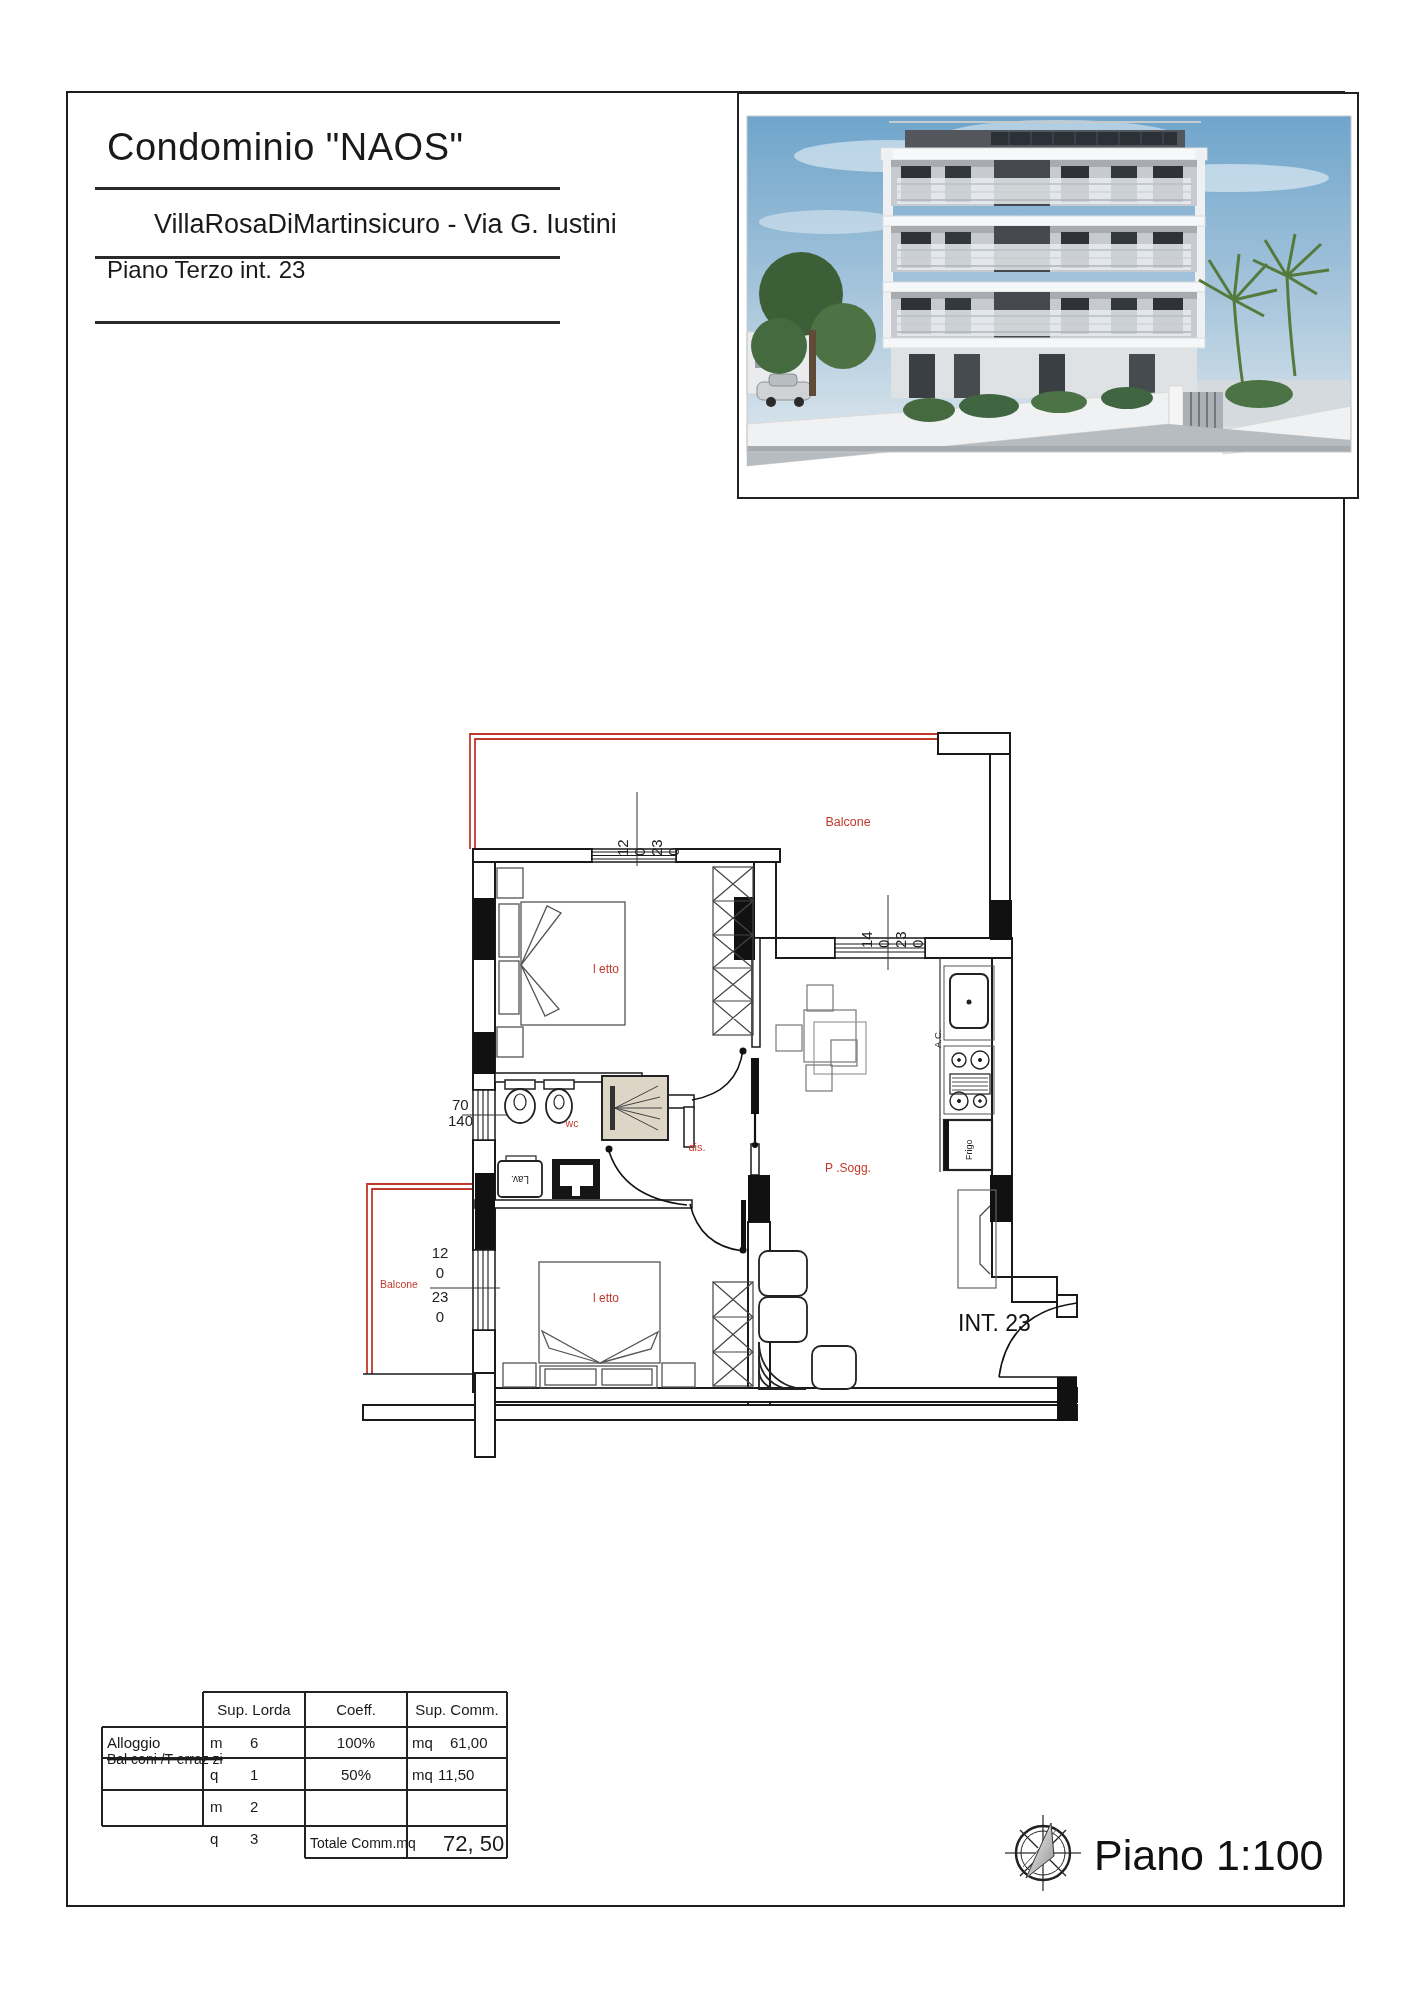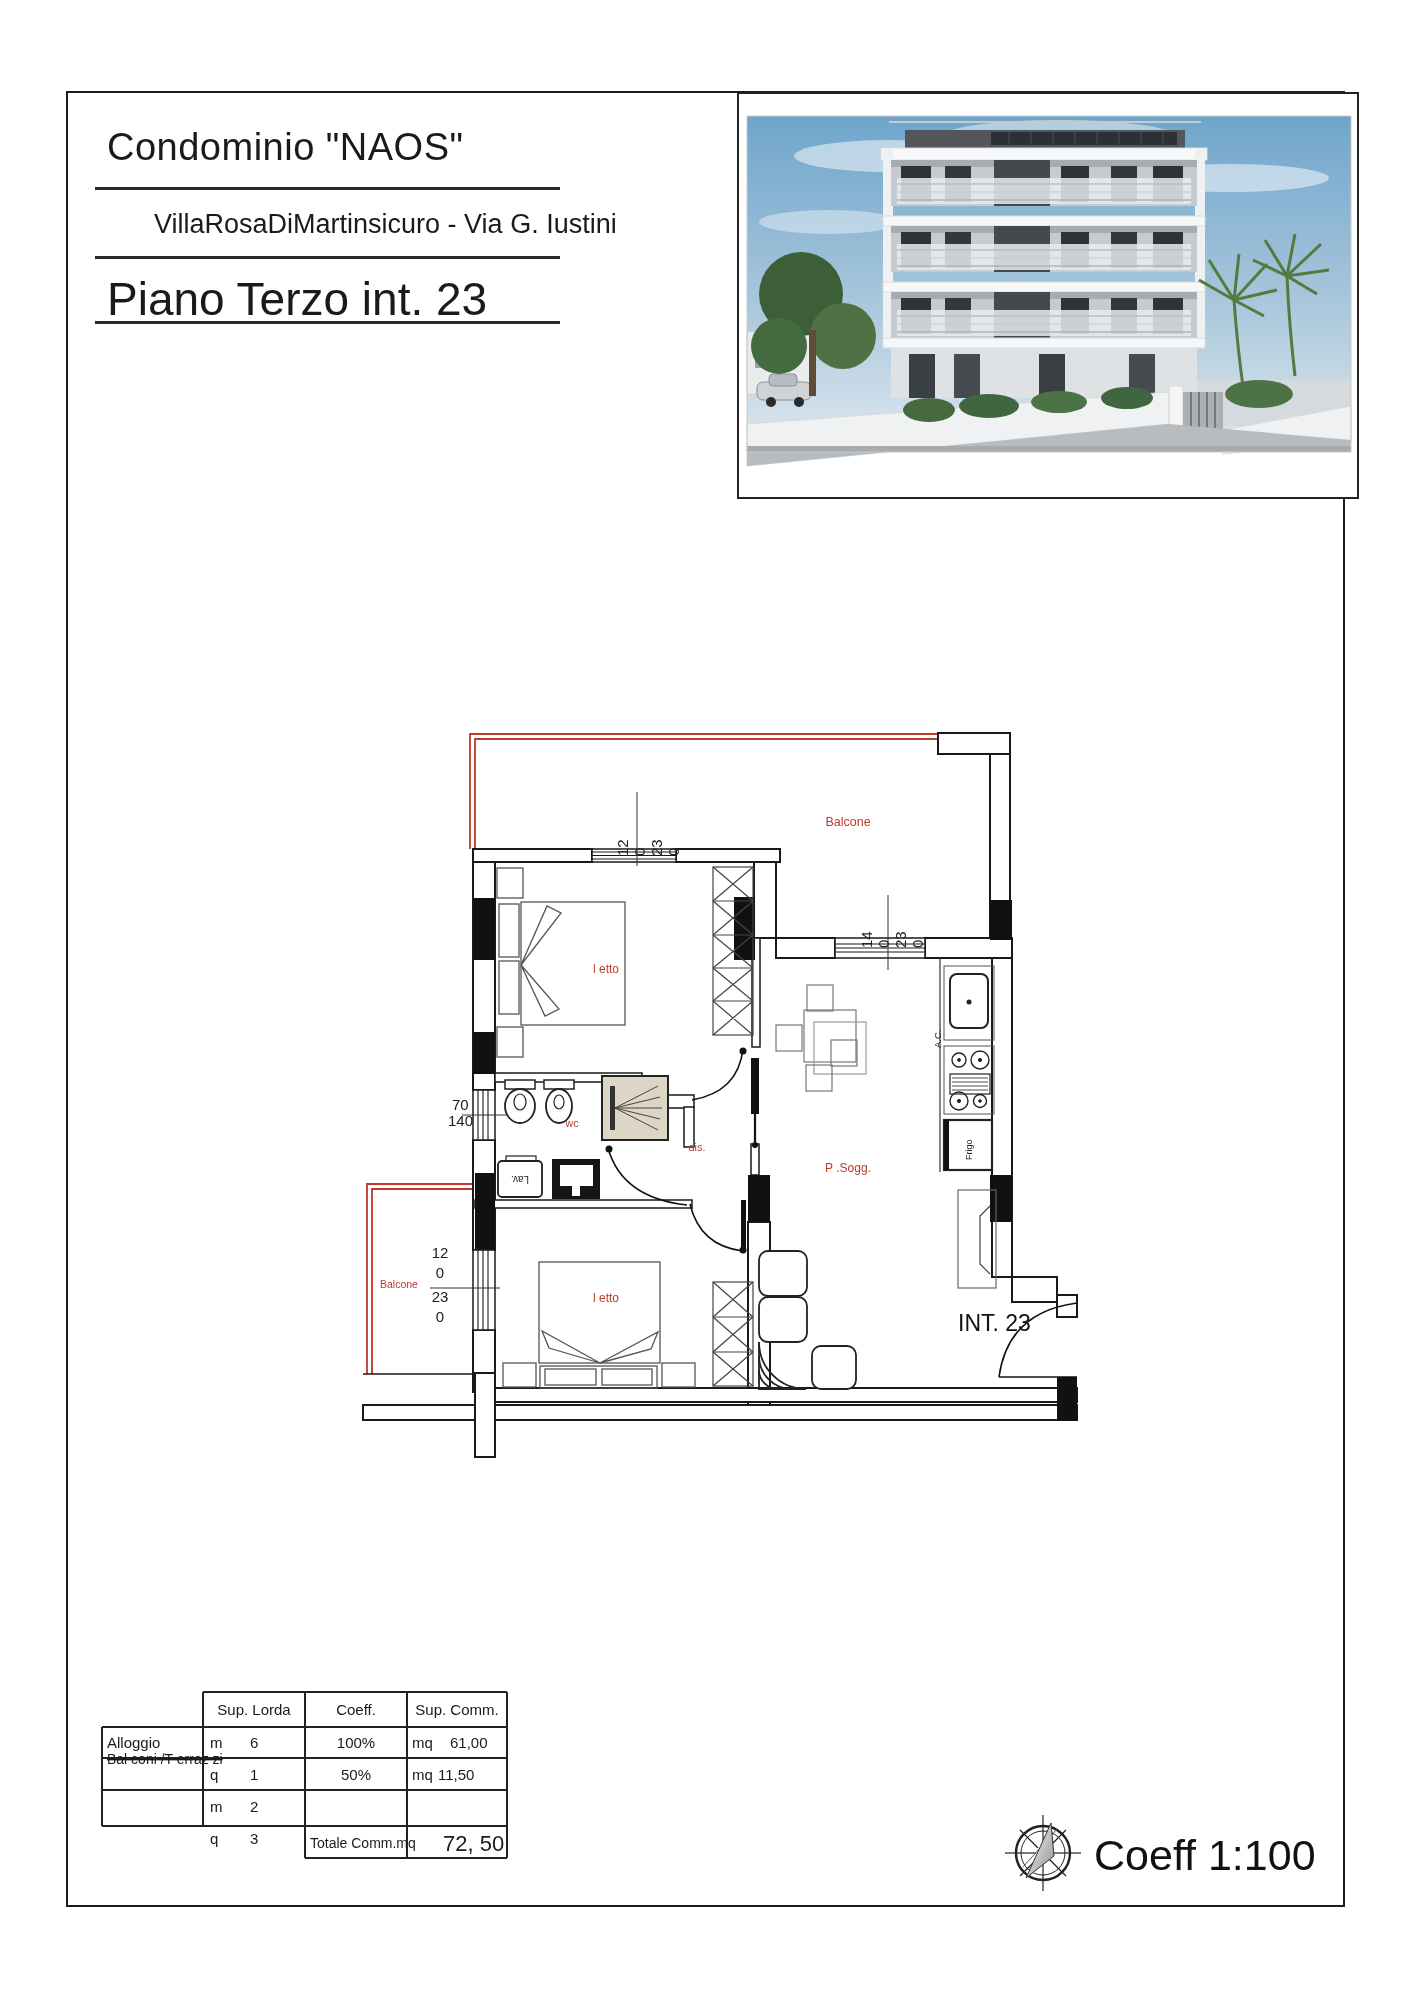--- a/index.html
+++ b/index.html
@@ -1,21 +1,21 @@
 <!DOCTYPE html>
 <html><head>
 <meta charset="utf-8">
 <style>
   html,body{margin:0;padding:0;background:#fff;}
   body{width:1414px;height:2000px;position:relative;font-family:"Liberation Sans",sans-serif;color:#1a1a1a;overflow:hidden;}
   .abs{position:absolute;}
   .page-border{left:66px;top:91px;width:1275px;height:1812px;border:2.5px solid #1c1c1c;}
   .title{left:107px;top:126px;font-size:38px;letter-spacing:.5px;}
   .subtitle{left:107px;top:209px;font-size:27px;margin-left:47px;}
-  .floorline{left:107px;top:272px;font-size:46px;}
+  .floorline{left:107px;top:256px;font-size:24px;}
   .rule{left:95px;width:465px;height:2.5px;background:#2a2a2a;}
   .r1{top:187px}.r2{top:256px}.r3{top:321px}
   .photo-frame{left:737px;top:92px;width:618px;height:403px;border:2px solid #222;background:#fff;}
   .plan-svg{left:330px;top:710px;width:770px;height:770px;}
   .table-svg{left:85px;top:1680px;width:440px;height:190px;}
   .compass-svg{left:1002px;top:1812px;width:82px;height:82px;}
   .scala{left:1094px;top:1831px;font-size:43px;color:#111;}
   svg text{font-family:"Liberation Sans",sans-serif;}
 </style>
 </head>
@@ -400,13 +400,13 @@
     <line x1="0" y1="7" x2="0" y2="38"></line>
     <line x1="0" y1="-7" x2="0" y2="-38"></line>
     <line x1="5" y1="5" x2="23" y2="23"></line>
     <line x1="-5" y1="5" x2="-23" y2="23"></line>
     <line x1="5" y1="-5" x2="23" y2="-23"></line>
     <line x1="-5" y1="-5" x2="-23" y2="-23"></line>
   </g>
   <line x1="-20" y1="14" x2="14" y2="-24" stroke="#555" stroke-width="1"></line>
   <polygon points="8,-30 11,3 -17,25 -7,3" fill="url(#ng)" stroke="#333" stroke-width="1"></polygon>
 </svg>
-<div class="abs scala">Coeff 1:100</div>
+<div class="abs scala">Piano 1:100</div>
 
 </body></html>

